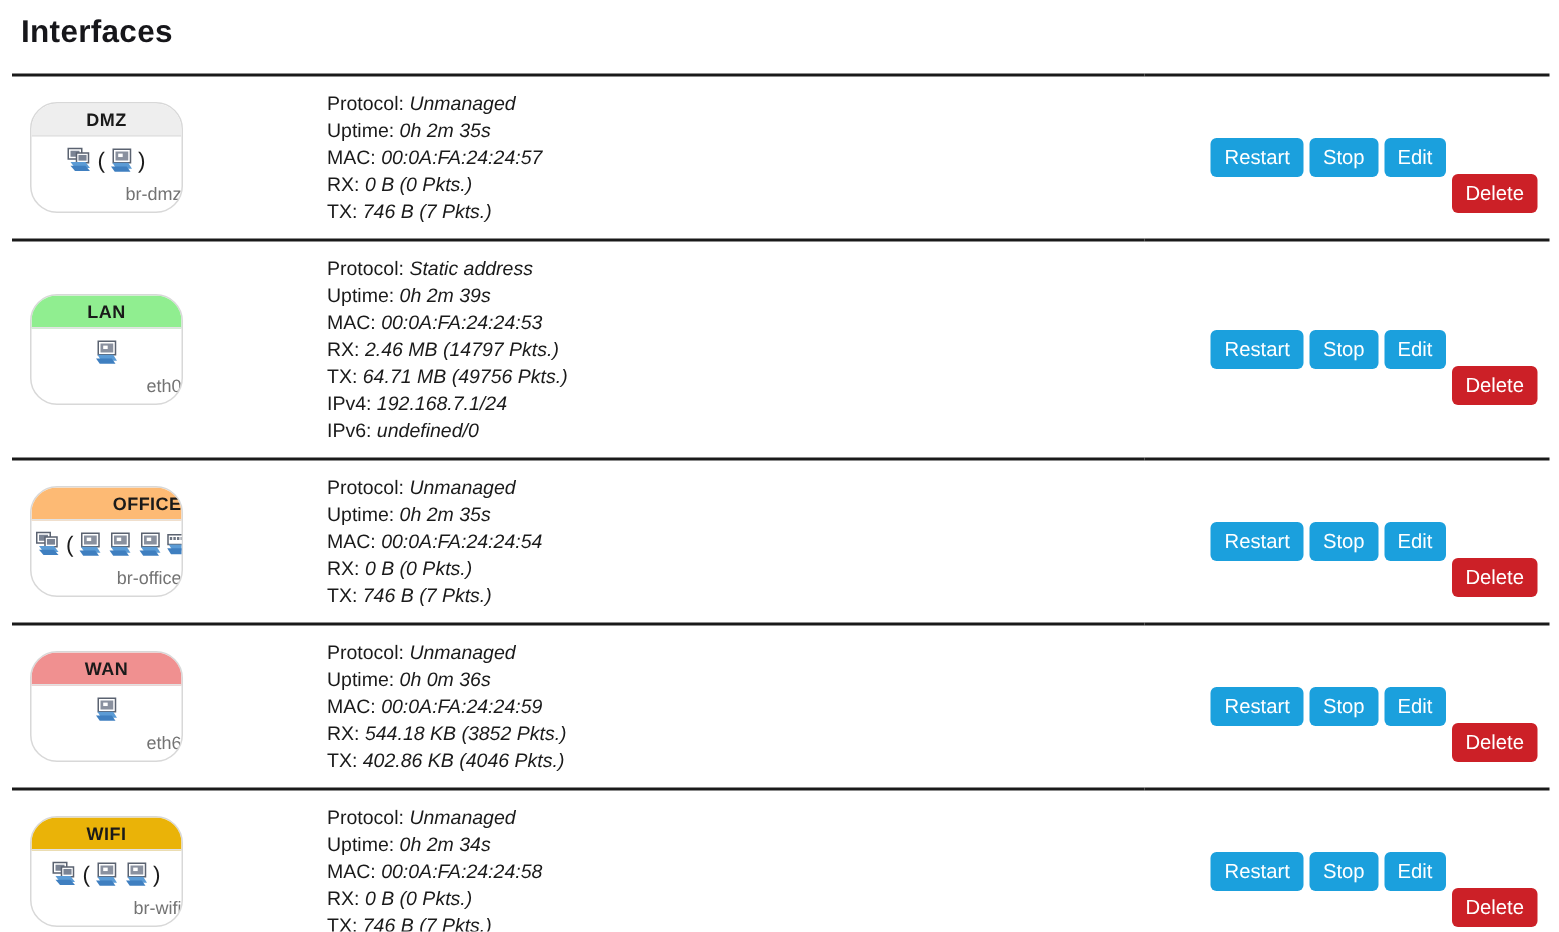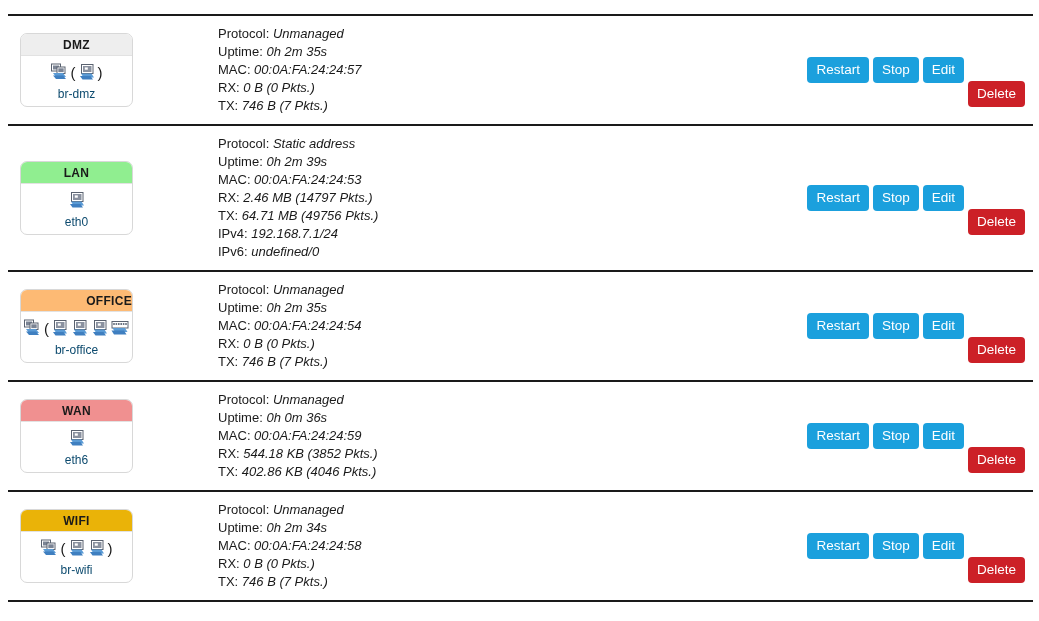--- a/index.html
+++ b/index.html
@@ -56,23 +56,23 @@
   .cell-actions {
     width: 270px;
     vertical-align: middle;
     text-align: right;
     padding: 9px 8px 9px 0;
     white-space: nowrap;
   }
 
   
   .ifacebox {
-    width: 113px;
+    width: 102px;
     border: 1px solid #d8d8d8;
-    border-radius: 7px;
+    border-radius: 18px;
     background: #ffffff;
     overflow: hidden;
     box-shadow: 0 0 0 0 rgba(0,0,0,0);
   }
   .ifacebox-head {
     font-size: 12px;
     font-weight: bold;
     text-align: center;
     padding: 4px 0 3px;
     letter-spacing: 0.3px;
@@ -98,23 +98,23 @@
   }
   .ifacebox-icons.overflow {
     left: 2px;
     transform: none;
   }
   .ifacebox-name {
     position: absolute;
     bottom: 5px;
     left: 0;
     right: 0;
-    text-align: center;
+    text-align: right;
     font-size: 12px;
-    color: #0c4a6e;
+    color: #737373;
   }
   .paren {
     font-size: 15px;
     color: #1a1a1a;
     line-height: 1;
     padding: 0 1px;
   }
   .ico {
     display: inline-block;
     width: 20px;
@@ -148,20 +148,21 @@
     vertical-align: middle;
   }
   .btn-blue { background: #1ba0dd; }
   .btn-red  { background: #cc2027; margin-top: 48px; }
 </style>
 </head>
 <body>
 
 <div class="page">
 
+  <div class="page-title">Interfaces</div>
 
   <table class="iface-table">
     <tbody id="iface-body">
         <tr class="iface-row">
           <td class="cell-badge">
             <div class="ifacebox">
               <div class="ifacebox-head" style="background: rgb(238, 238, 238);">DMZ</div>
               <div class="ifacebox-body">
                 <div class="ifacebox-icons">
                   <span class="ico">

